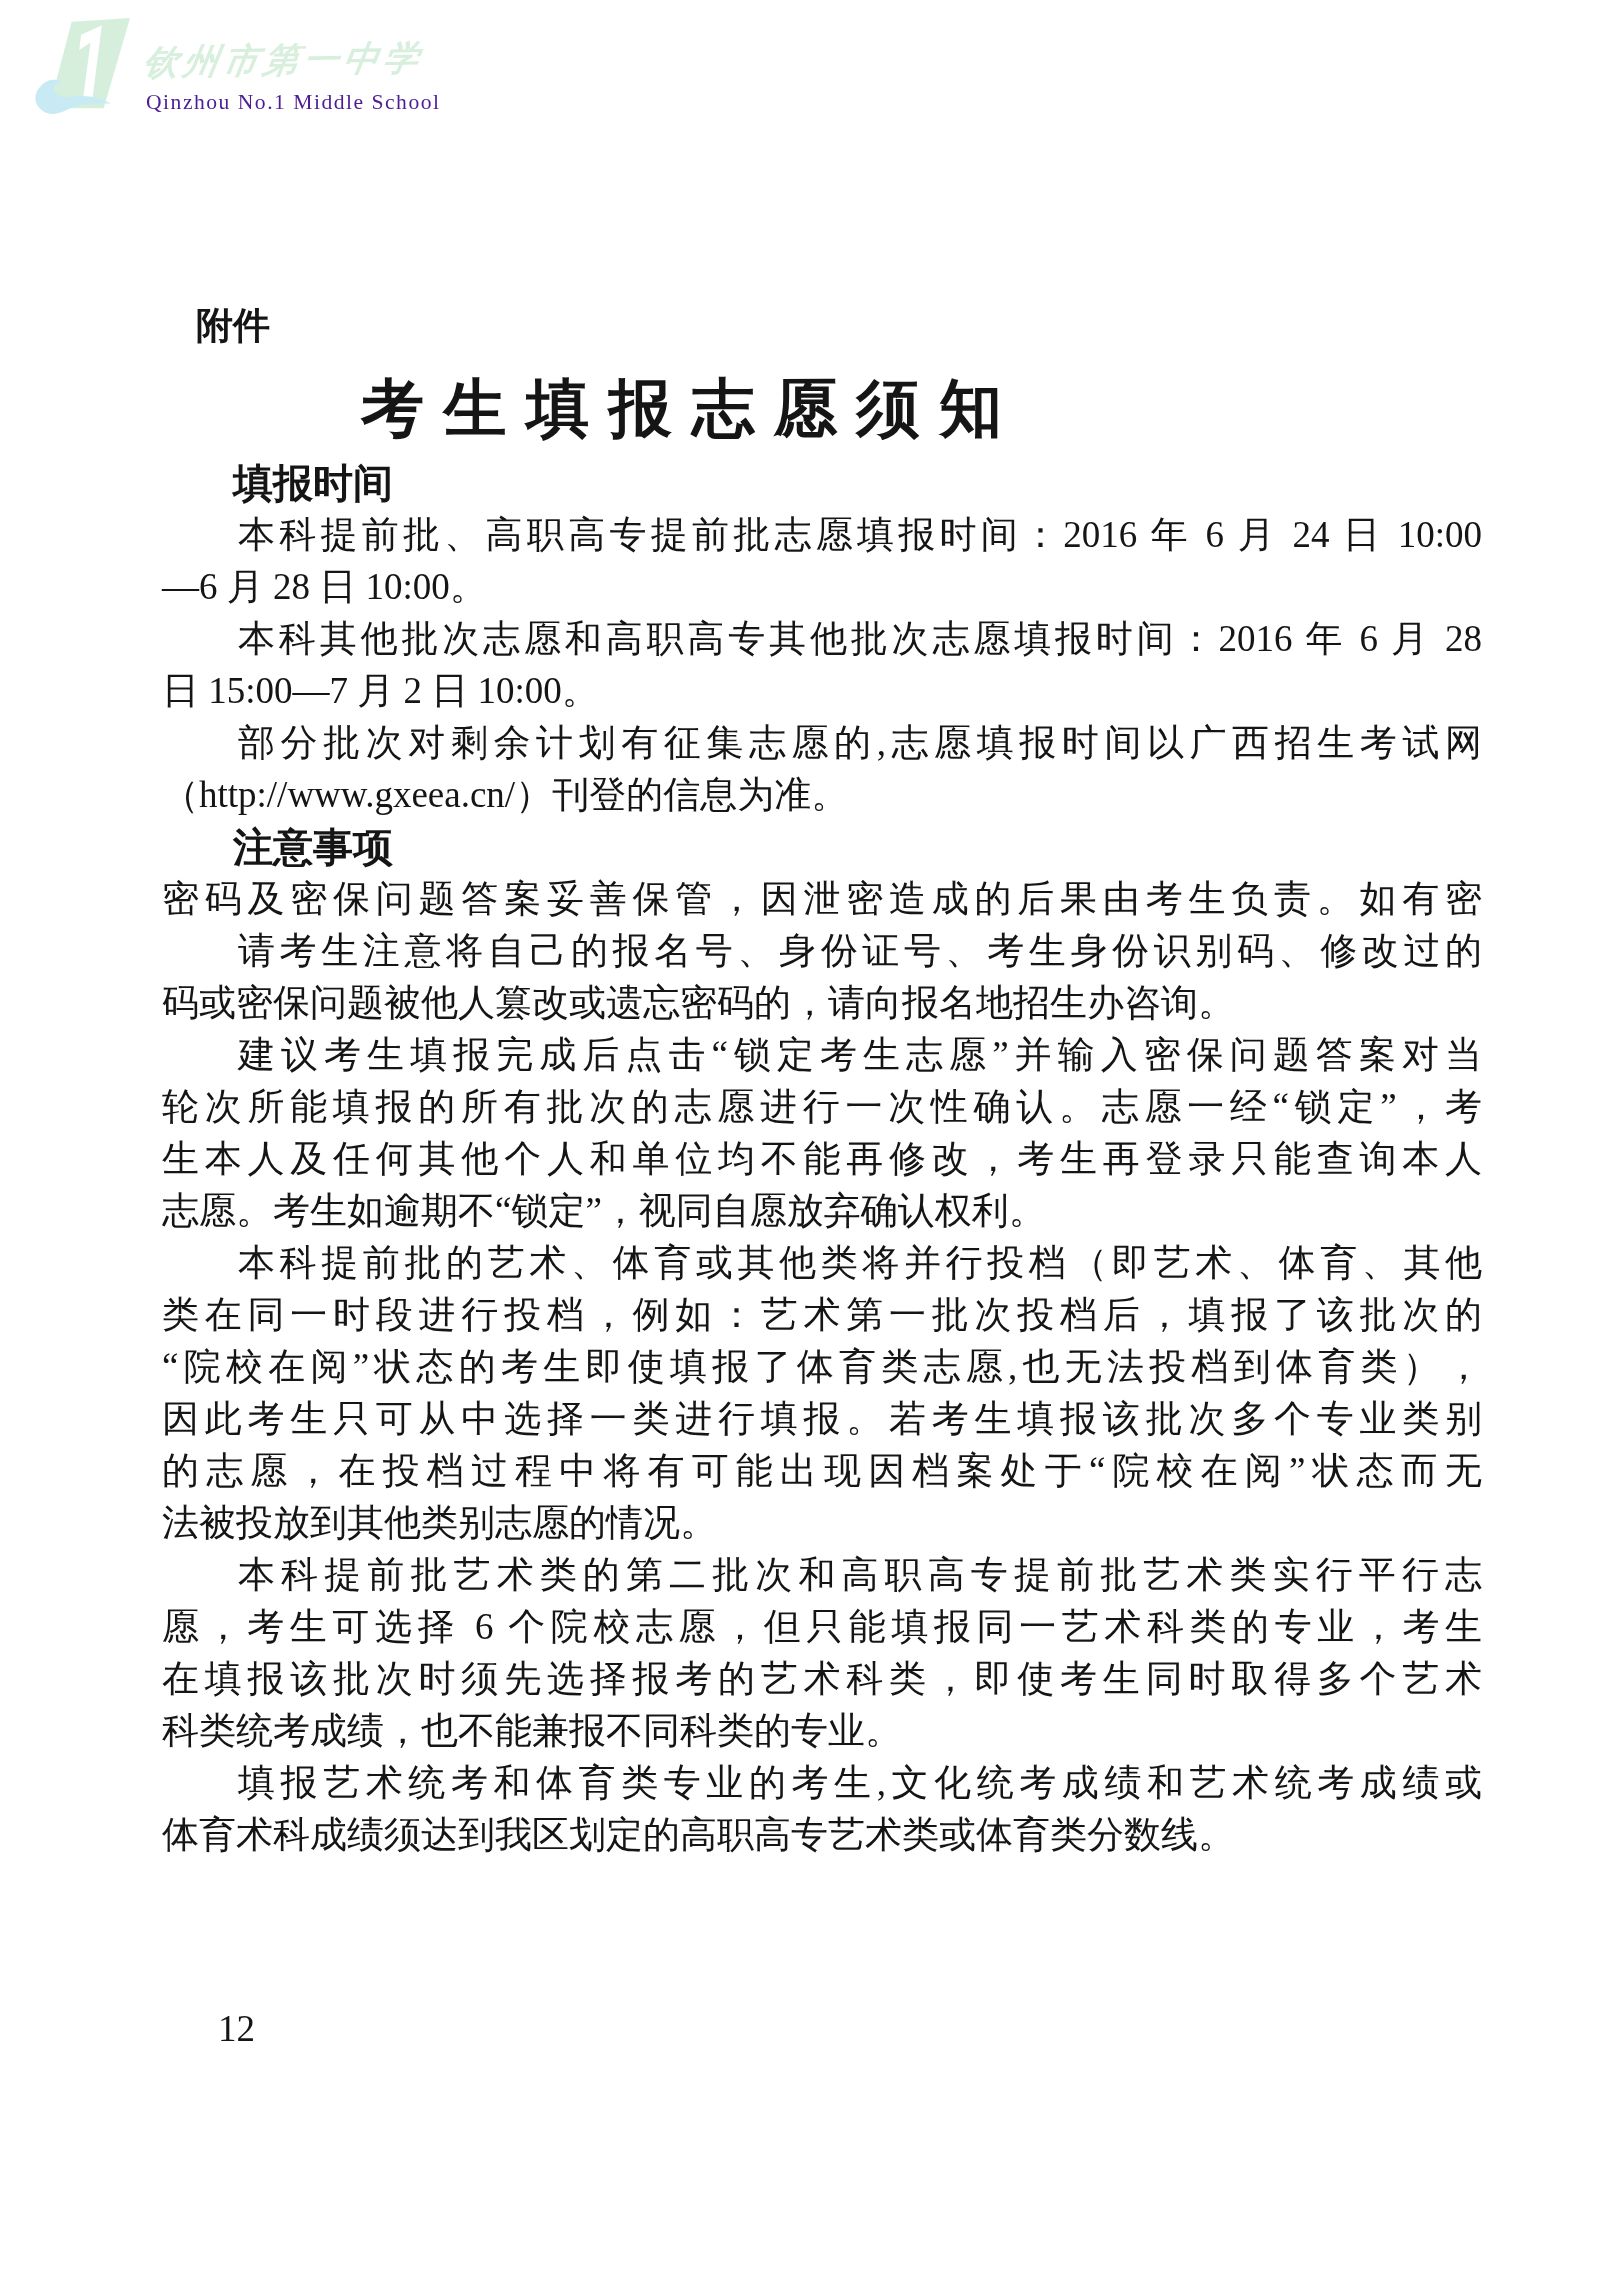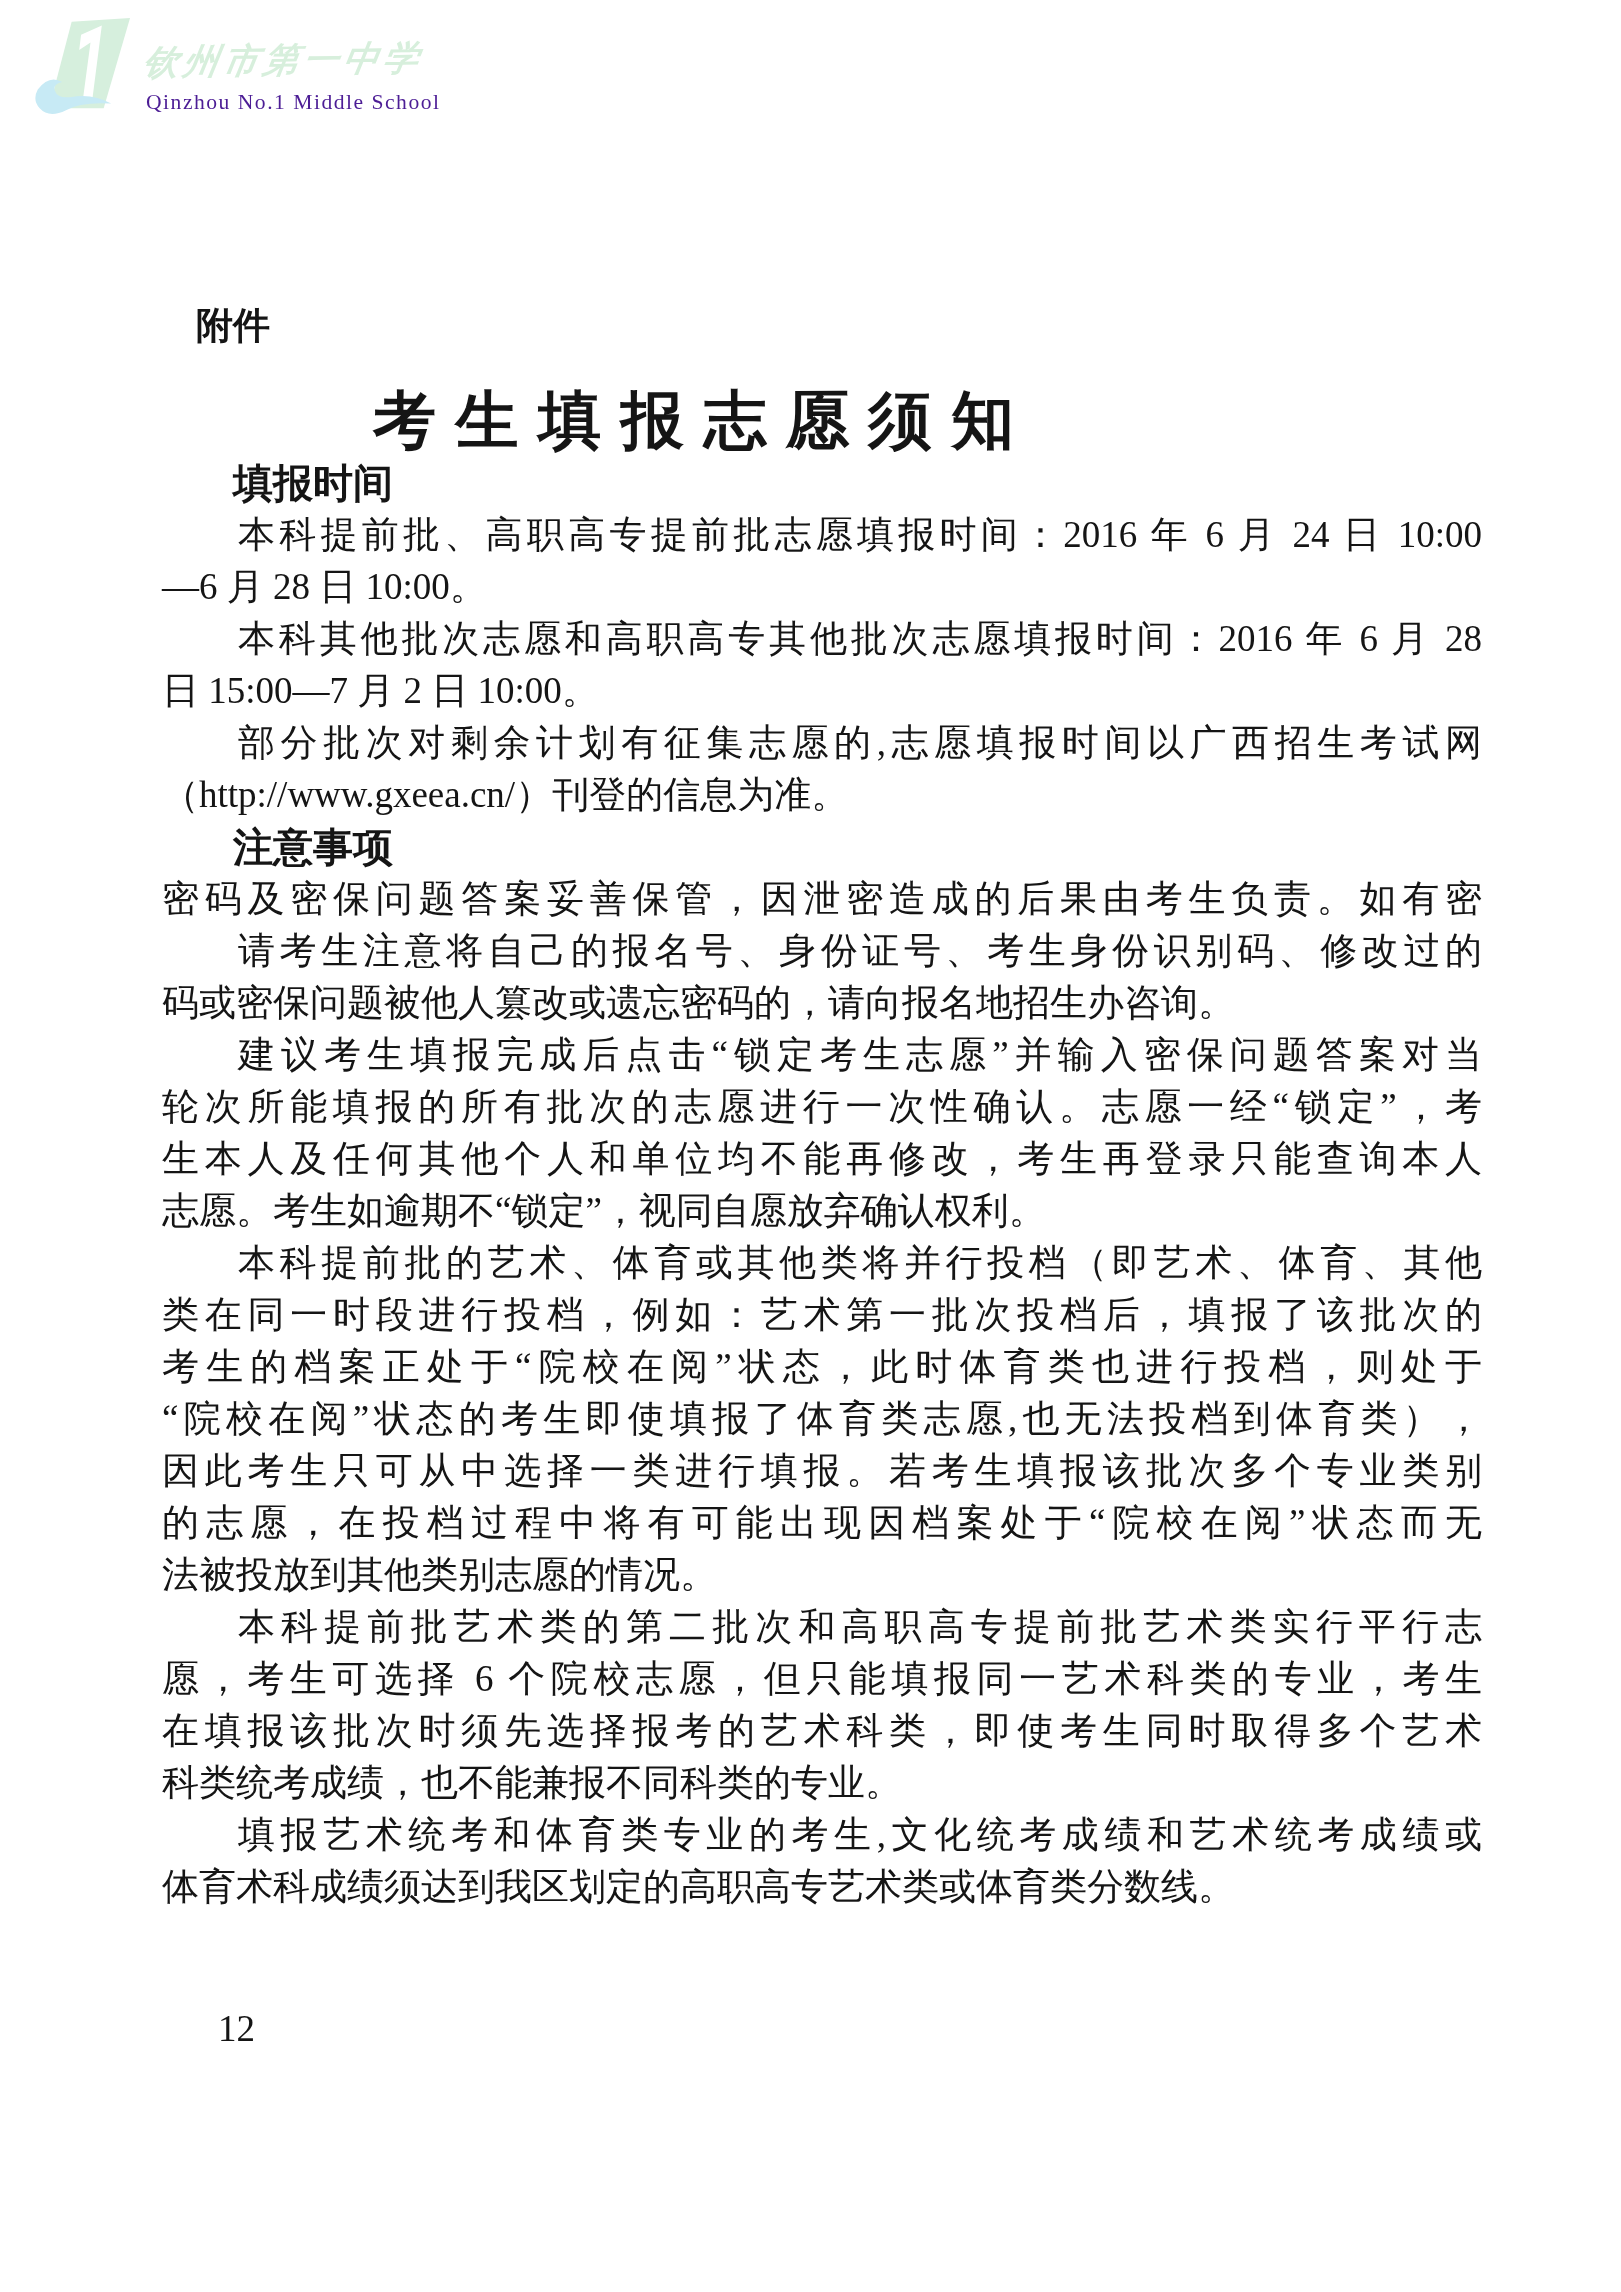--- a/index.html
+++ b/index.html
@@ -32,21 +32,21 @@
     white-space:nowrap;
   }
 
   
   .attachment{
     position:absolute;left:196px;top:306px;
     font-size:37px;font-weight:700;line-height:1.1;
     font-family:"Liberation Sans","DejaVu Sans",sans-serif;
   }
   .title{
-    position:absolute;left:361px;top:376px;margin:12px;
+    position:absolute;left:361px;top:376px;margin:0;
     font-size:63px;font-weight:bold;letter-spacing:19.6px;
     line-height:1.05;white-space:nowrap;
     font-family:"Liberation Serif","DejaVu Serif",serif;
   }
   .content{
     position:absolute;left:162px;top:457px;width:1320px;
     font-size:37px;line-height:52px;
   }
   .h{
     font-family:"Liberation Sans","DejaVu Sans",sans-serif;
@@ -98,21 +98,20 @@
     <div class="ln">密码及密保问题答案妥善保管，因泄密造成的后果由考生负责。如有密</div>
     <div class="ln first">请考生注意将自己的报名号、身份证号、考生身份识别码、修改过的</div>
     <div class="ln last">码或密保问题被他人篡改或遗忘密码的，请向报名地招生办咨询。</div>
     <div class="ln first">建议考生填报完成后点击“锁定考生志愿”并输入密保问题答案对当</div>
     <div class="ln">轮次所能填报的所有批次的志愿进行一次性确认。志愿一经“锁定”，考</div>
     <div class="ln">生本人及任何其他个人和单位均不能再修改，考生再登录只能查询本人</div>
     <div class="ln last">志愿。考生如逾期不“锁定”，视同自愿放弃确认权利。</div>
 
     <div class="ln first">本科提前批的艺术、体育或其他类将并行投档（即艺术、体育、其他</div>
     <div class="ln">类在同一时段进行投档，例如：艺术第一批次投档后，填报了该批次的</div>
-    <div class="ln">考生的档案正处于“院校在阅”状态，此时体育类也进行投档，则处于</div>
     <div class="ln">“院校在阅”状态的考生即使填报了体育类志愿,也无法投档到体育类），</div>
     <div class="ln">因此考生只可从中选择一类进行填报。若考生填报该批次多个专业类别</div>
     <div class="ln">的志愿，在投档过程中将有可能出现因档案处于“院校在阅”状态而无</div>
     <div class="ln last">法被投放到其他类别志愿的情况。</div>
     <div class="ln first">本科提前批艺术类的第二批次和高职高专提前批艺术类实行平行志</div>
     <div class="ln">愿，考生可选择 6 个院校志愿，但只能填报同一艺术科类的专业，考生</div>
     <div class="ln">在填报该批次时须先选择报考的艺术科类，即使考生同时取得多个艺术</div>
     <div class="ln last">科类统考成绩，也不能兼报不同科类的专业。</div>
     <div class="ln first">填报艺术统考和体育类专业的考生,文化统考成绩和艺术统考成绩或</div>
     <div class="ln last">体育术科成绩须达到我区划定的高职高专艺术类或体育类分数线。</div>

